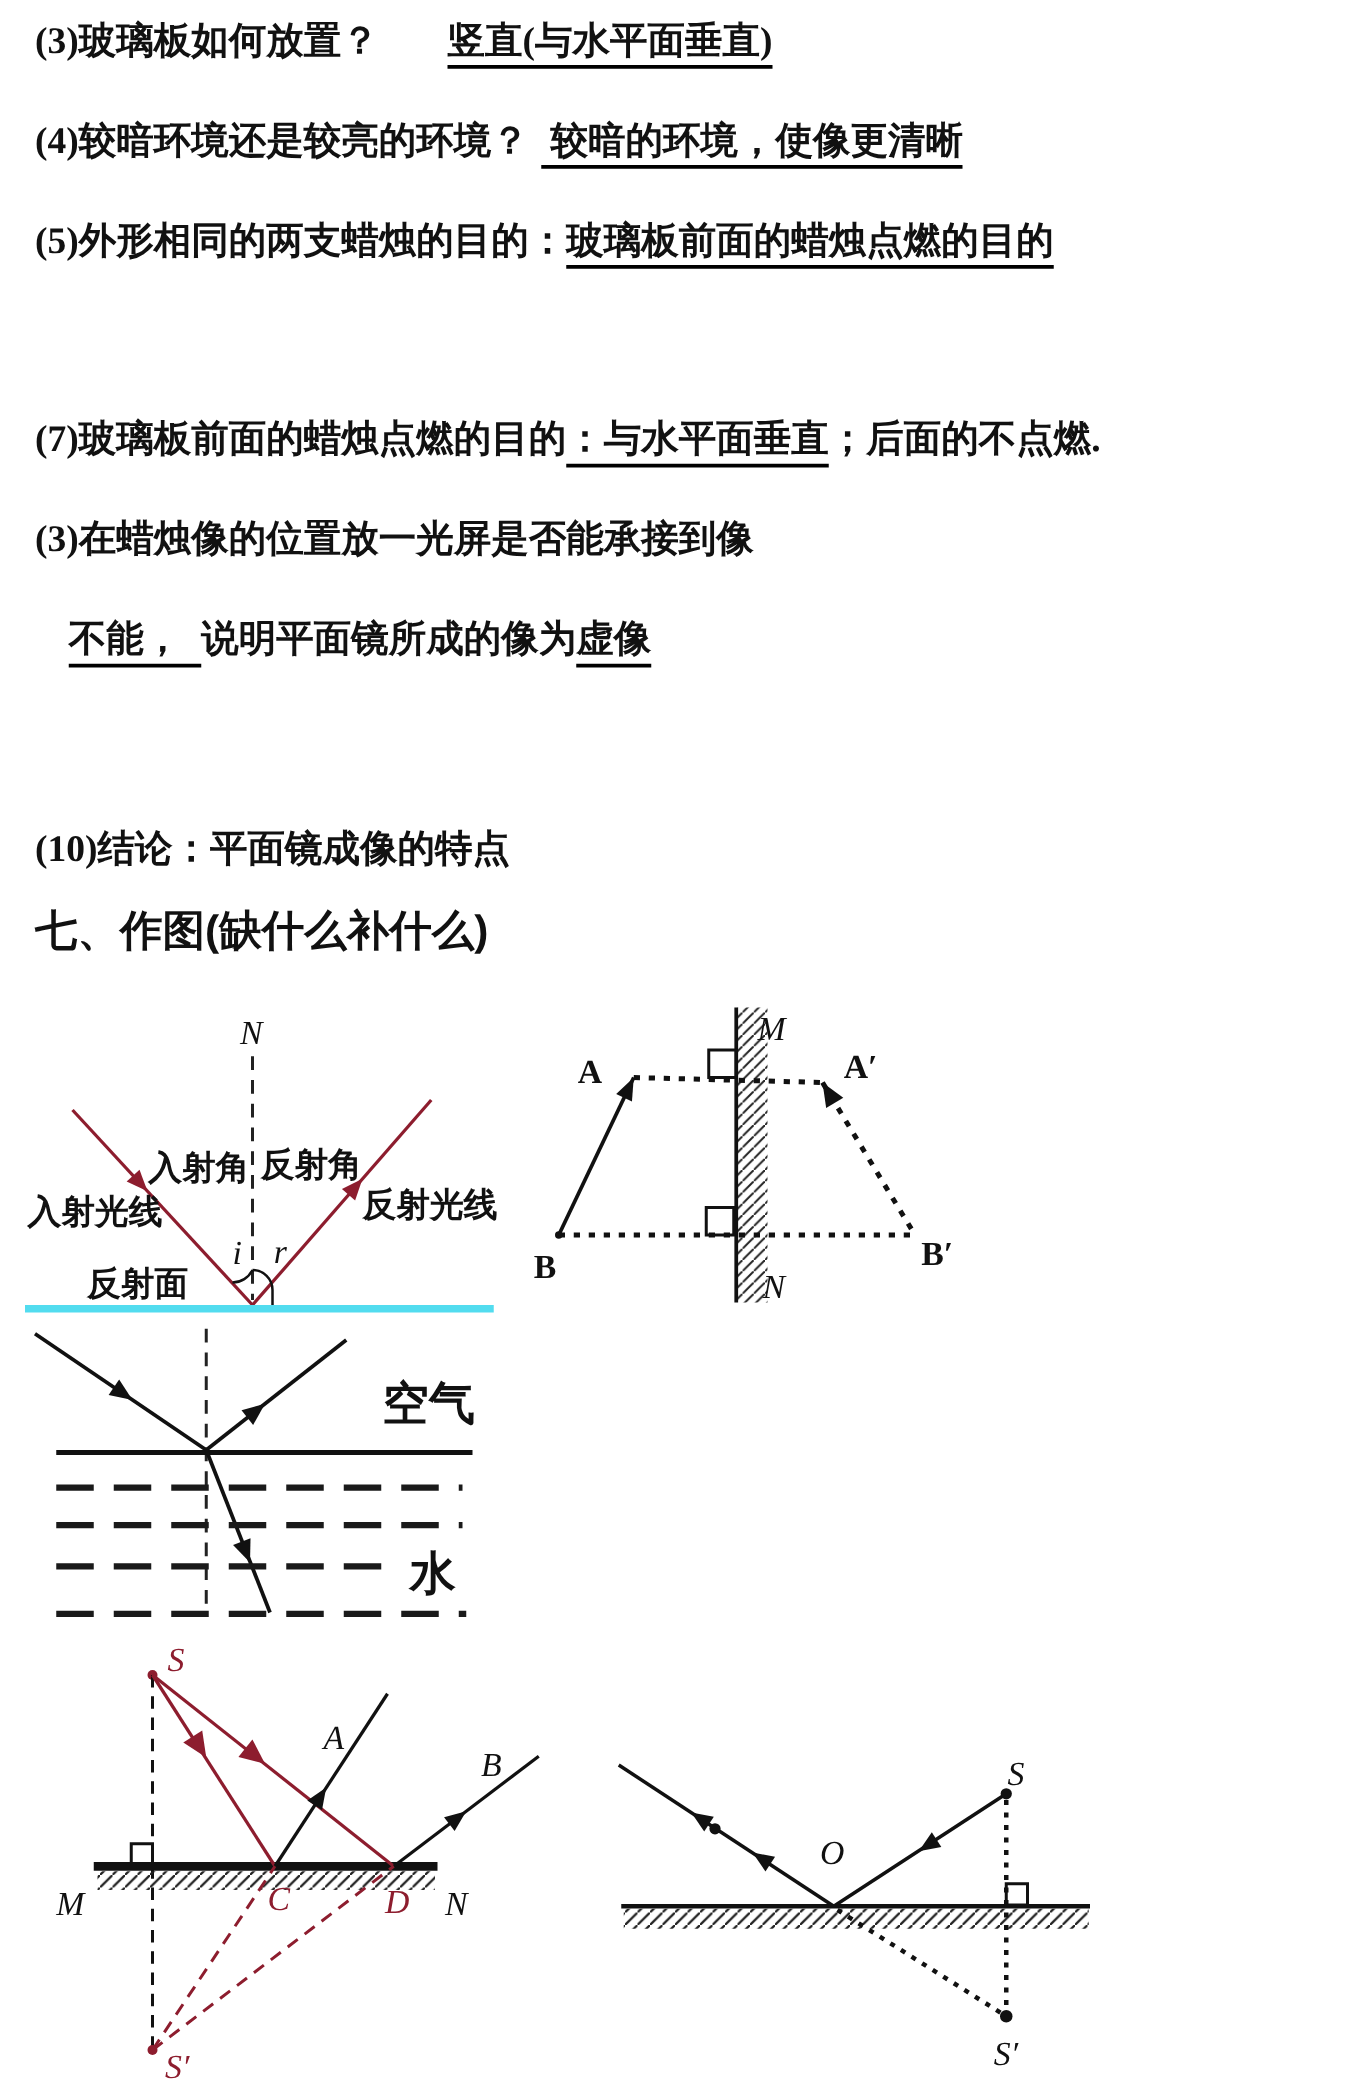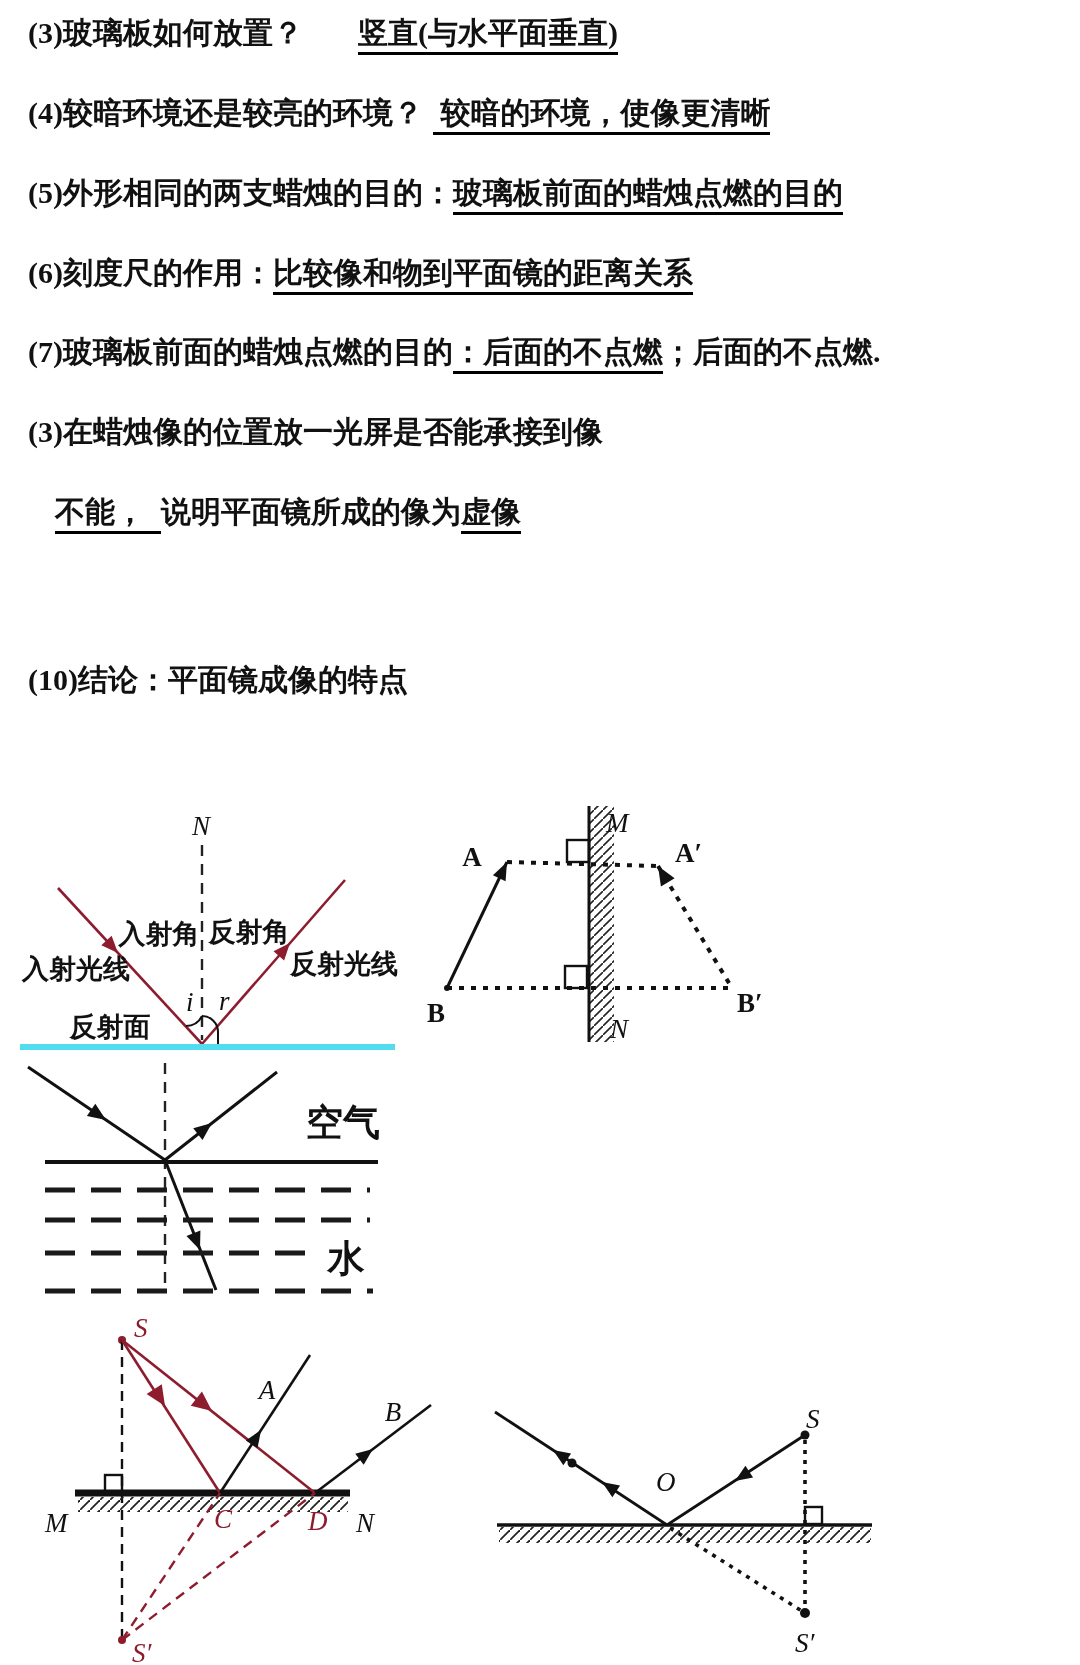--- a/index.html
+++ b/index.html
@@ -56,31 +56,31 @@
 <body>
 
 <div class="page">
 
   <p class="line" style="top:13px"><span>(3)玻璃板如何放置？</span><span class="ans u gap55">竖直(与水平面垂直)</span></p>
 
   <p class="line" style="top:93px"><span>(4)较暗环境还是较亮的环境？</span><span class="ans u gap18"> 较暗的环境，使像更清晰</span></p>
 
   <p class="line" style="top:173px"><span>(5)外形相同的两支蜡烛的目的：</span><span class="ans u">玻璃板前面的蜡烛点燃的目的</span></p>
 
-  <p class="line" style="top:253px"><span>(6)刻度尺的作用：</span><span class="ans u">比较像和物到平面镜的距离关系</span></p>
-
-  <p class="line" style="top:332px"><span>(7)玻璃板前面的蜡烛点燃的目的</span><span class="ans u">：后面的不点燃</span><span>；后面的不点燃.</span></p>
+
+  <p class="line" style="top:332px"><span>(7)玻璃板前面的蜡烛点燃的目的</span><span class="ans u">：与水平面垂直</span><span>；后面的不点燃.</span></p>
 
   <p class="line" style="top:412px"><span>(3)在蜡烛像的位置放一光屏是否能承接到像</span></p>
 
   <p class="line indent" style="top:492px"><span class="ans u pad-r">不能，</span><span>说明平面镜所成的像为</span><span class="ans u">虚像</span></p>
 
 
   <p class="line" style="top:660px"><span>(10)结论：平面镜成像的特点</span></p>
 
+  <h2 class="heading" style="top:725px">七、作图(缺什么补什么)</h2>
 
   <svg class="diagram" style="left:15px;top:800px" width="385" height="255" viewBox="15 800 385 255">
 
     <line class="dash-norm" x1="202" y1="845" x2="202" y2="1040"></line>
     <text class="ltr" x="192" y="835" font-size="29">N</text>
 
     <line class="red-line" x1="58" y1="888" x2="202" y2="1044" stroke-width="2.6"></line>
     <path class="red-fill" d="M0 0L-17 7L-17 -7Z" transform="translate(118,953) rotate(47.3)"></path>
 
     <line class="red-line" x1="202" y1="1044" x2="345" y2="880" stroke-width="2.6"></line>

